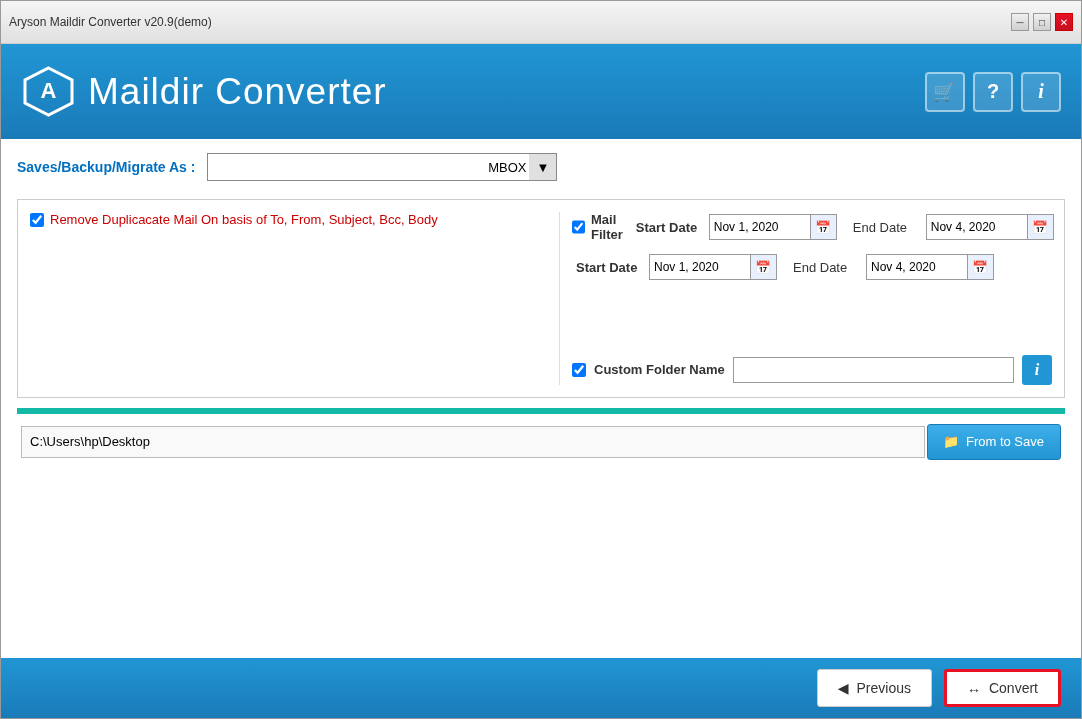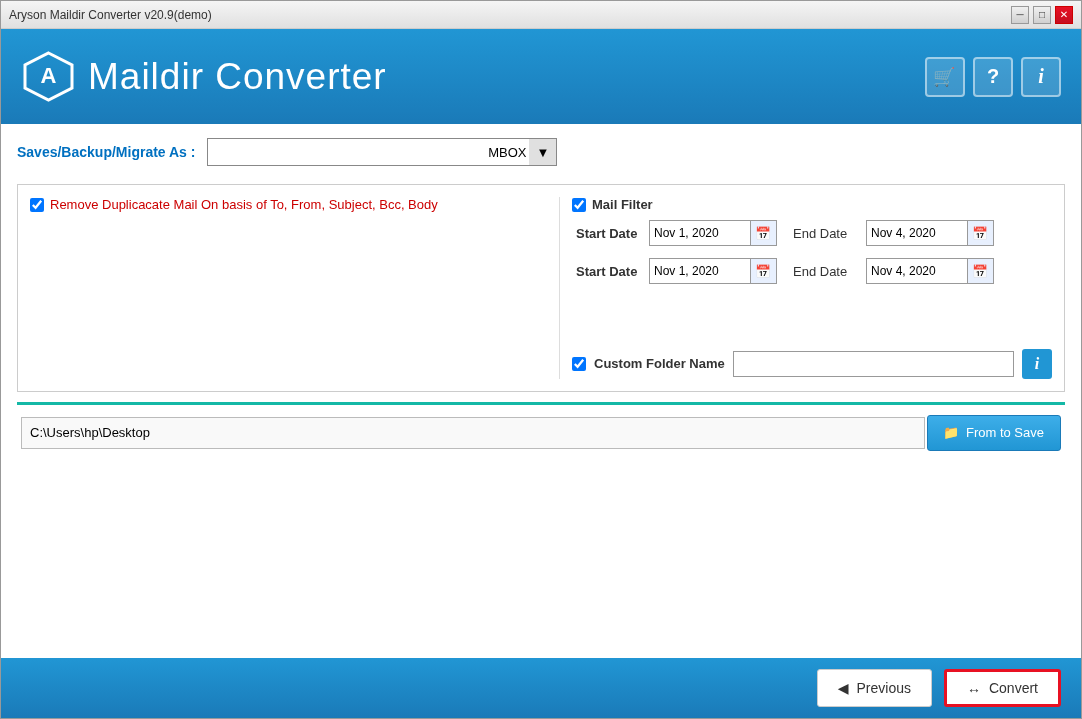--- a/index.html
+++ b/index.html
@@ -17,21 +17,21 @@
       height: 719px;
       display: flex;
       flex-direction: column;
       border: 1px solid #999;
       background: #fff;
     }
 
     
     .title-bar {
       background: linear-gradient(to bottom, #f5f5f5, #e0e0e0);
-      height: 28px;
+      height: 43px;
       display: flex;
       align-items: center;
       justify-content: space-between;
       padding: 0 8px;
       border-bottom: 1px solid #ccc;
       flex-shrink: 0;
     }
     .title-bar-text {
       font-size: 12px;
       color: #333;
@@ -187,21 +187,21 @@
     .right-panel {
       width: 480px;
       display: flex;
       flex-direction: column;
       gap: 12px;
     }
 
     
     .filter-section {
       display: flex;
-      flex-direction: column;
+      flex-direction: row;
       gap: 8px;
     }
     .filter-header {
       display: flex;
       align-items: center;
       gap: 6px;
     }
     .filter-header input[type="checkbox"] {
       width: 14px;
       height: 14px;
@@ -297,21 +297,21 @@
       align-items: center;
       justify-content: center;
     }
 
     
     .path-section {
       display: flex;
       align-items: center;
       gap: 2px;
       padding: 10px 4px;
-      border-top: 3px solid #14b8a6;
+      border-top: 6px solid #14b8a6;
       flex-shrink: 0;
     }
     .path-input {
       flex: 1;
       height: 32px;
       border: 1px solid #bbb;
       padding: 0 8px;
       font-size: 13px;
       background: #f9f9f9;
     }

